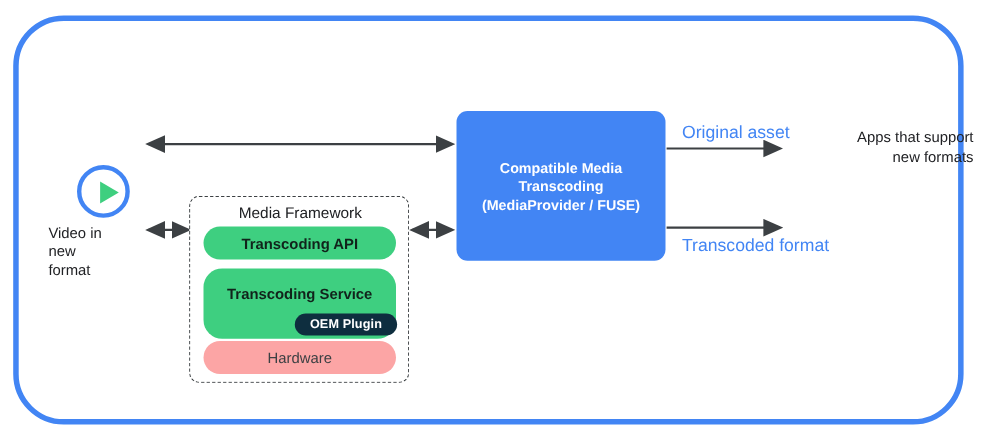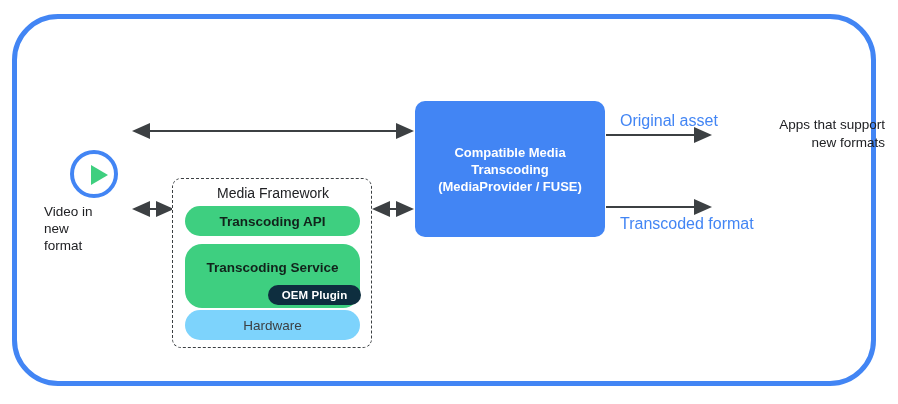--- a/index.html
+++ b/index.html
@@ -140,21 +140,21 @@
     width: 175px;
     height: 64px;
     background: #3ECF80;
     border-radius: 17px;
   }
   #hardware-box {
     left: 185px;
     top: 310px;
     width: 175px;
     height: 30px;
-    background: #7dd3fc;
+    background: #fca5a5;
     border-radius: 15px;
   }
   .stack-label-bold {
     font-size: 13.5px;
     font-weight: bold;
     color: #11231B;
   }
   .stack-label-plain {
     font-size: 13.5px;
     color: #3C4043;

